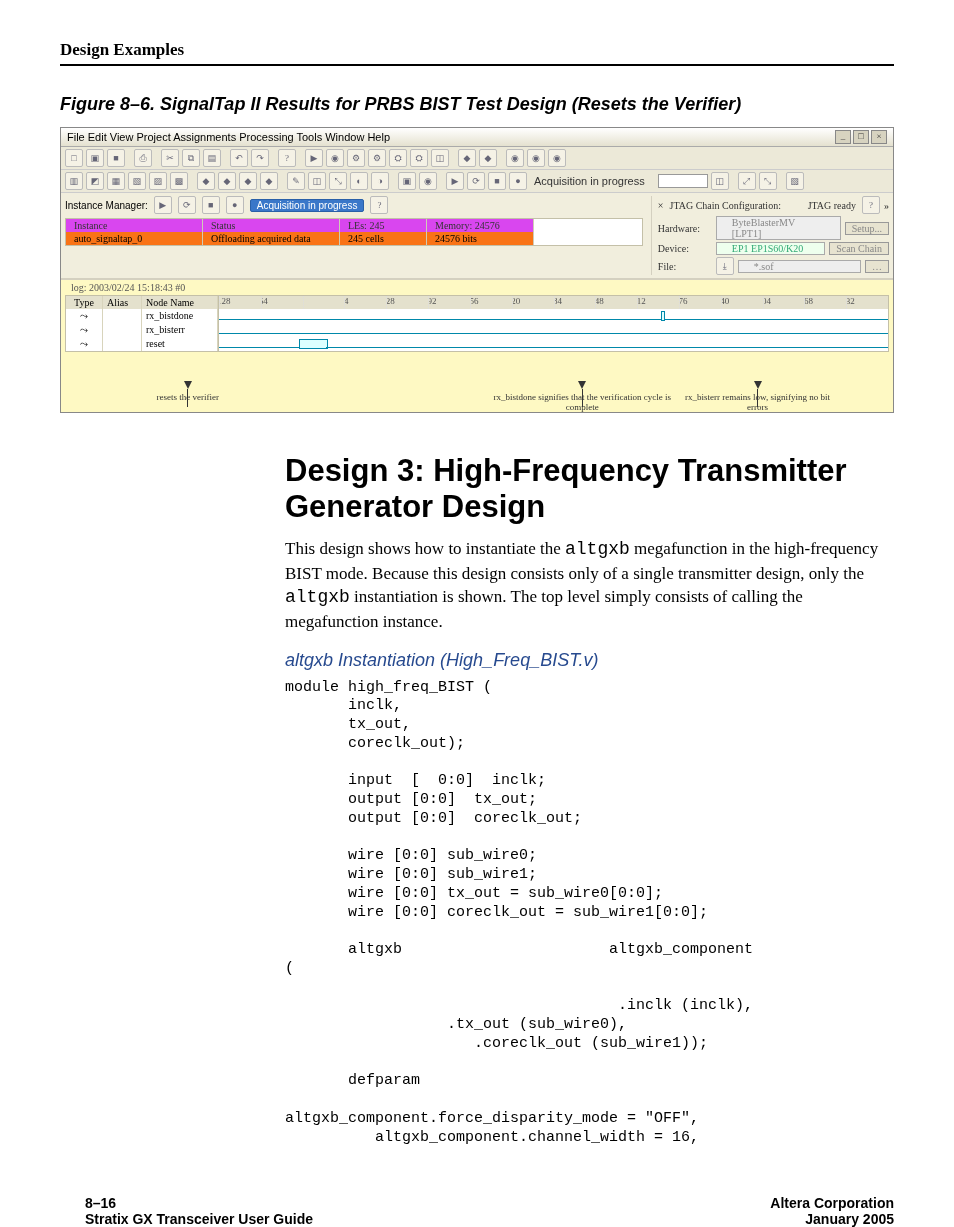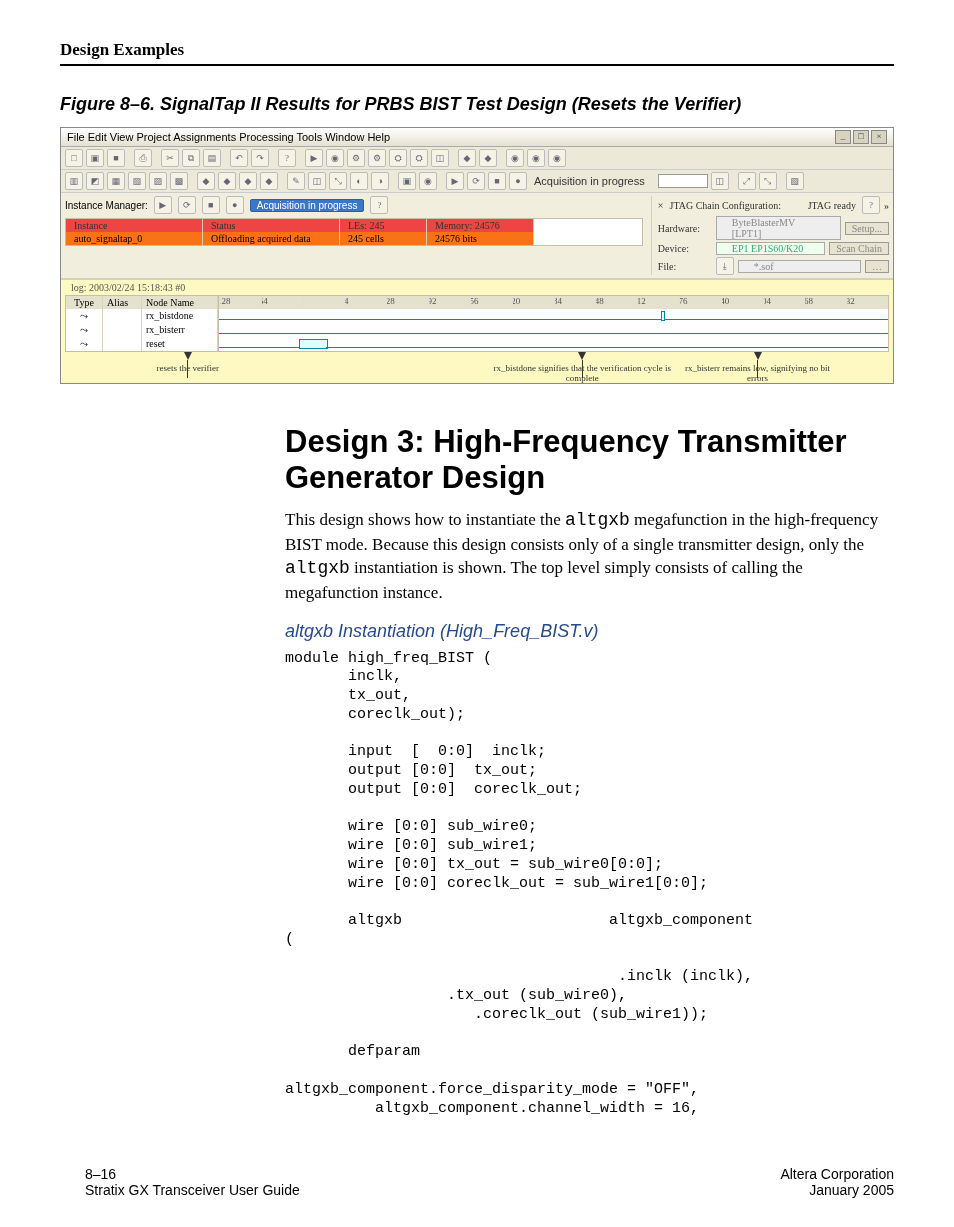--- a/index.html
+++ b/index.html
@@ -75,21 +75,21 @@
     font:10px Tahoma,sans-serif;
   }
   .im-left { flex: 3; }
   .im-left-top {display:flex; align-items:center; gap:6px;}
   .im-left-top .pill {background:#3a77c9;color:#fff;border:1px solid #2a60a8;padding:0 6px;border-radius:2px;}
   .im-table {
     margin-top:4px;border:1px solid #c4c0a8;background:#fff;
   }
   .im-row {display:flex;}
   .im-cell {border-right:1px solid #d0ccb6; padding:1px 8px; font:10px Tahoma; background:#f97316; min-width:60px;}
-  .im-head .im-cell{background:#ef4444;color:#333;}
+  .im-head .im-cell{background:#d946ef;color:#333;}
   .im-right {
     flex:1.2;
     border-left:1px solid #d4d0c0;
     padding-left:6px;
     display:flex;flex-direction:column;gap:2px;
   }
   .kv {display:flex; align-items:center; gap:4px; font:10px Tahoma;}
   .kv .lbl{width:54px;color:#333;}
   .kv .val{border:1px solid #aaa;background:#efe;padding:0 15px;flex:1;color:#3a7;}
   .kv .val.gray{background:#eee;color:#888;}
@@ -107,21 +107,21 @@
   .sig-cell{padding:1px 4px;font:10px Tahoma;border-right:1px solid #d8d4bc;}
   .sig-type{width:28px;text-align:center;}
   .sig-alias{width:30px;}
   .sig-nm{flex:1;}
   .timeline{flex:1;display:flex;}
   .tick{flex:1;font:9px Tahoma;color:#555;text-align:left;position:relative;border-left:1px dotted #ddd;overflow:hidden;}
   .tick span{position:absolute;left:-6px;}
   .wave-lane{flex:1;height:14px;position:relative;}
   .wave-line{position:absolute;top:10px;height:0;border-top:1px solid #08a;}
   .wave-hi{position:absolute;top:2px;height:8px;background:#dff;border:1px solid #08a;}
-  .callout-row{display:flex; font:9px Tahoma;color:#333;margin-top:8px;}
+  .callout-row{display:flex; font:9px Tahoma;color:#333;margin-top:37px;}
   .callout{flex:1;text-align:center;}
   .arrow-up{width:0;height:0;border-left:4px solid transparent;border-right:4px solid transparent;border-bottom:8px solid #333;margin:0 auto 3px auto;}
   .arrow-stem{width:1px;height:18px;background:#333;margin:0 auto;}
   .callout-spacer{flex:0.4;}
 
   .content-col {
     margin-left: 225px;
     margin-top: 40px;
   }
   .h2 {
@@ -155,21 +155,21 @@
   }
   .footer {
     display: flex;
     justify-content: space-between;
     margin-top: 48px;
     font-family: Arial, Helvetica, sans-serif;
     font-size: 14px;
   }
   .footer .left {text-align: left;}
   .footer .right {text-align: right;}
-  .footer .bold {font-weight: normal; padding-left: 25px;}
+  .footer .bold {font-weight: bold; padding-left: 25px;}
 </style>
 </head>
 <body>
 
 <div class="page">
 
   <div class="hdr">Design Examples</div>
   <hr class="hr">
 
   <div class="figcap">Figure 8–6. SignalTap II Results for PRBS BIST Test Design (Resets the Verifier)</div>

